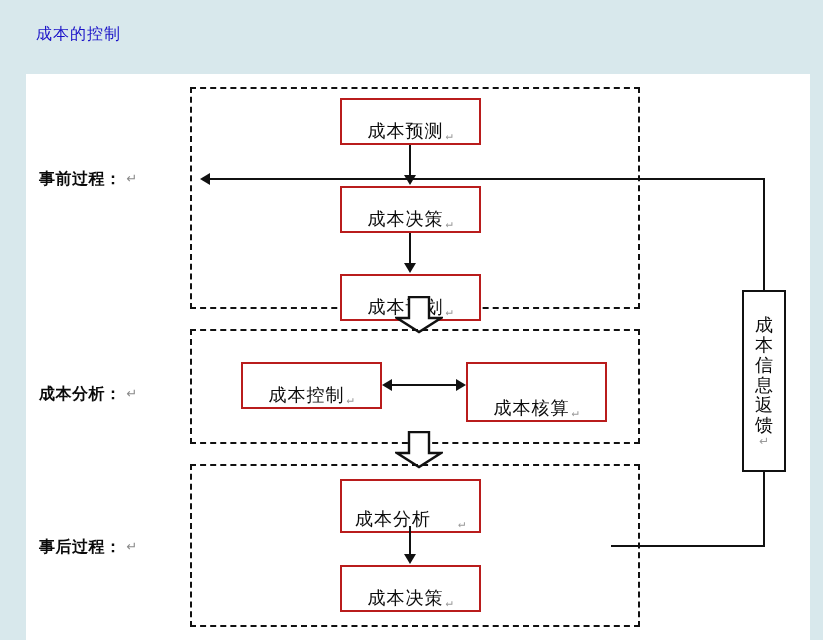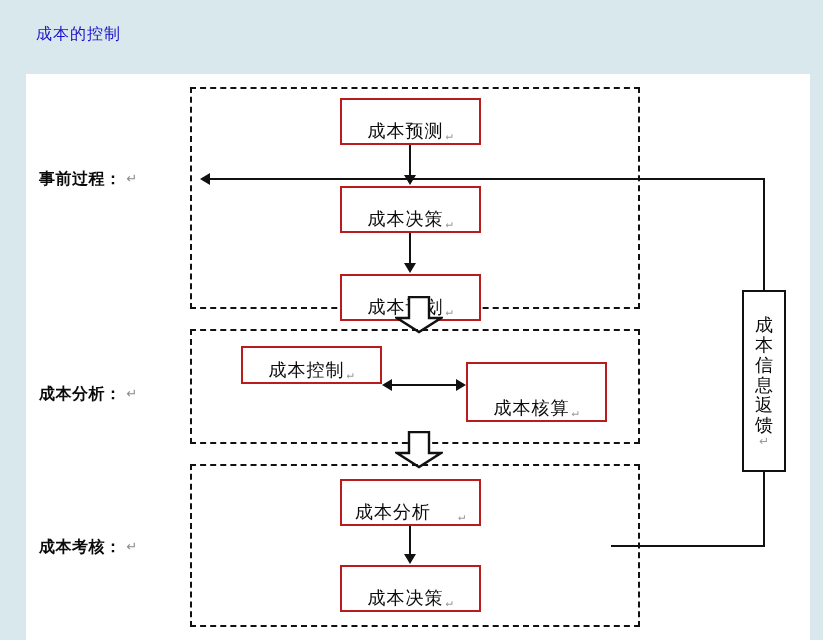--- a/index.html
+++ b/index.html
@@ -153,21 +153,21 @@
 
   <div class="canvas">
 
     <div class="stage-label" style="left:13px; top:95px;">
       <span>事前过程：</span><span class="pilcrow">↵</span>
     </div>
     <div class="stage-label" style="left:13px; top:310px;">
       <span>成本分析：</span><span class="pilcrow">↵</span>
     </div>
     <div class="stage-label" style="left:13px; top:463px;">
-      <span>成本考核：</span><span class="pilcrow">↵</span>
+      <span>事后过程：</span><span class="pilcrow">↵</span>
     </div>
 
     <div class="group-frame" style="left:164px; top:13px; width:450px; height:222px;"></div>
 
     <div class="node" style="left:314px; top:24px; width:141px; height:47px;">
       <span>成本预测</span>
         <span class="mark">↵</span>
     </div>
 
     <div class="line-v" style="left:383px; top:71px; height:35px;"></div>
@@ -185,41 +185,41 @@
       <span>成本计划</span>
         <span class="mark">↵</span>
     </div>
 
     <svg class="block-arrow" style="left:369px; top:222px;" width="48" height="38" viewBox="0 0 48 38">
       <polygon points="14,1 34,1 34,22 46,22 24,36 2,22 14,22" fill="#ffffff" stroke="#111111" stroke-width="2.4" stroke-linejoin="miter"></polygon>
     </svg>
 
     <div class="group-frame" style="left:164px; top:255px; width:450px; height:115px;"></div>
 
-    <div class="node" style="left:215px; top:272px; width:141px; height:38px;">
+    <div class="node" style="left:215px; top:288px; width:141px; height:47px;">
       <span>成本控制</span>
         <span class="mark">↵</span>
     </div>
 
     <div class="line-h" style="left:364px; top:310px; width:68px;"></div>
     <div class="arrow-left" style="left:356px; top:305px;"></div>
     <div class="arrow-right" style="left:430px; top:305px;"></div>
 
     <div class="node" style="left:440px; top:288px; width:141px; height:60px;">
       <span>成本核算</span>
         <span class="mark">↵</span>
     </div>
 
     <svg class="block-arrow" style="left:369px; top:357px;" width="48" height="38" viewBox="0 0 48 38">
       <polygon points="14,1 34,1 34,22 46,22 24,36 2,22 14,22" fill="#ffffff" stroke="#111111" stroke-width="2.4" stroke-linejoin="miter"></polygon>
     </svg>
 
     <div class="group-frame" style="left:164px; top:390px; width:450px; height:163px;"></div>
 
-    <div class="node" style="left:314px; top:405px; width:141px; height:47px;gap:25px;">
+    <div class="node" style="left:314px; top:405px; width:141px; height:54px;gap:25px;">
       <span>成本分析</span>
         <span class="mark">↵</span>
     </div>
 
     <div class="line-v" style="left:383px; top:452px; height:33px;"></div>
     <div class="arrow-down" style="left:378px; top:480px;"></div>
 
     <div class="node" style="left:314px; top:491px; width:141px; height:47px;">
       <span>成本决策</span>
         <span class="mark">↵</span>

